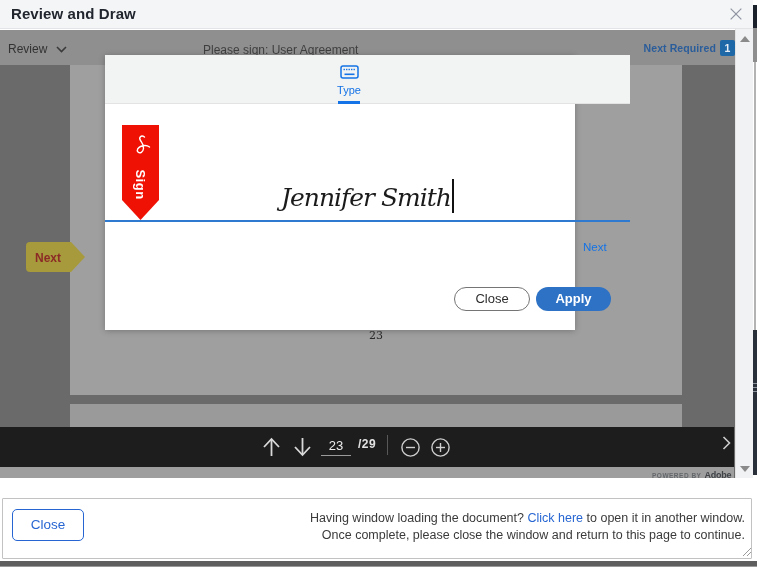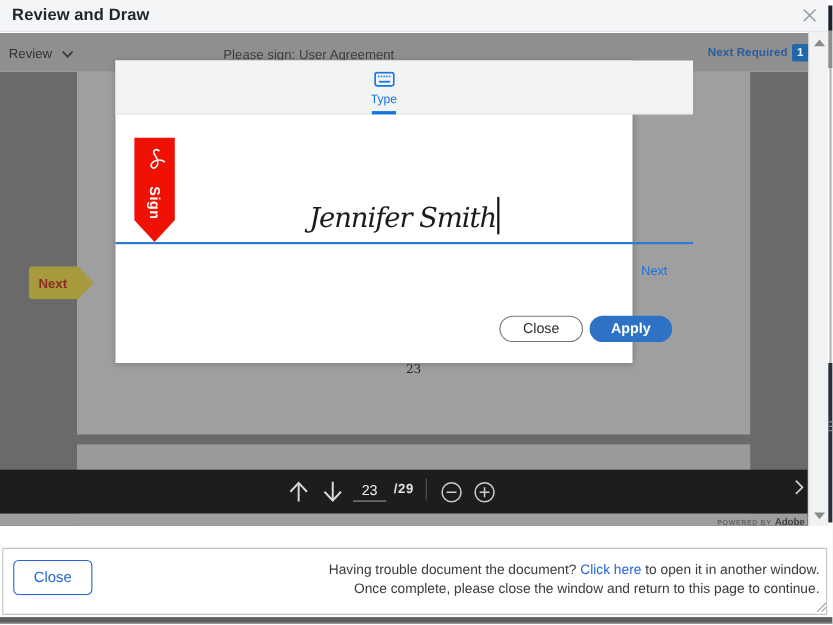--- a/index.html
+++ b/index.html
@@ -242,21 +242,21 @@
 
     <div id="sig-clear">Next</div>
     <div id="sig-close-btn">Close</div>
     <div id="sig-apply-btn">Apply</div>
   </div>
 
   <div class="abs" id="footer-box"></div>
   <div class="abs" id="footer-close-btn">Close</div>
   <div class="abs" id="footer-msg">
     <span class="center-line">
-      <span>Having trouble document the document?</span>
+      <span>Having window loading the document?</span>
       <span id="footer-link">Click here</span>
       <span>to open it in another window.</span>
     </span>
     <span class="center-line">Once complete, please close the window and return to this page to continue.</span>
   </div>
   <svg class="abs" id="resize-grip" width="11" height="11" viewBox="0 0 11 11">
     <line x1="10" y1="2" x2="2" y2="10" stroke="#9a9a9a" stroke-width="1"></line>
     <line x1="10" y1="6" x2="6" y2="10" stroke="#9a9a9a" stroke-width="1"></line>
     <line x1="10" y1="10" x2="10" y2="10" stroke="#9a9a9a" stroke-width="1"></line>
   </svg>

